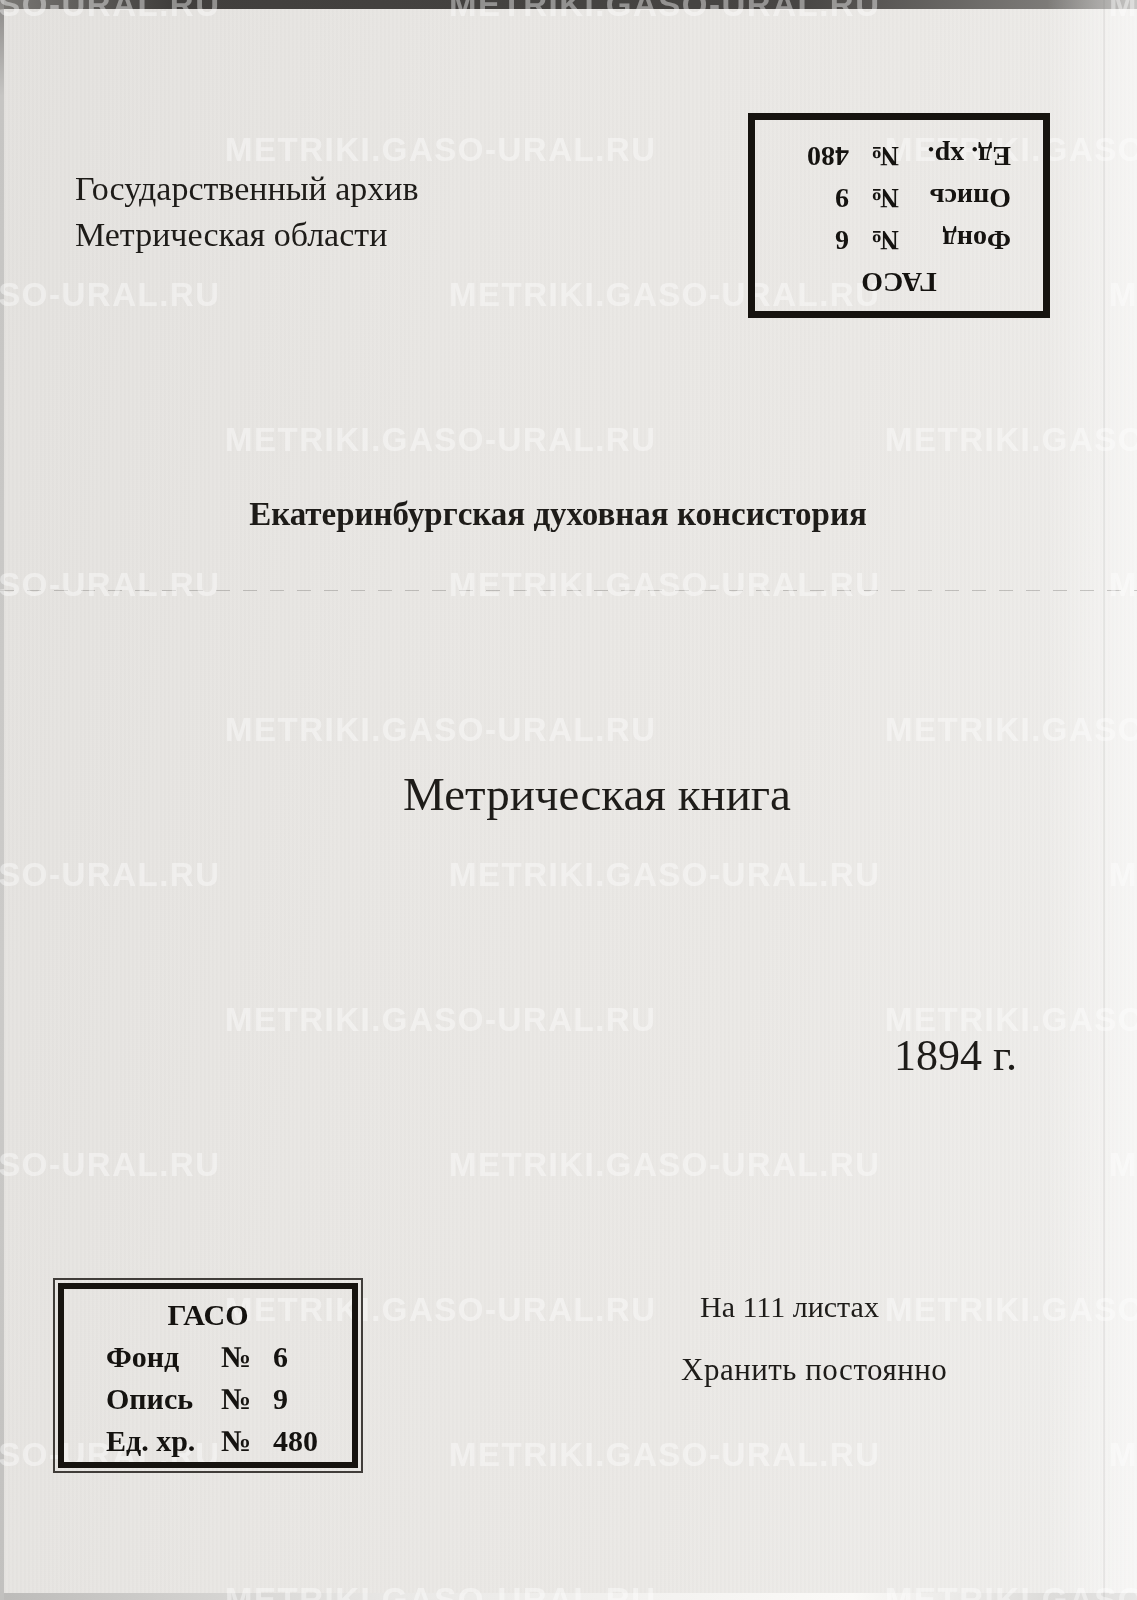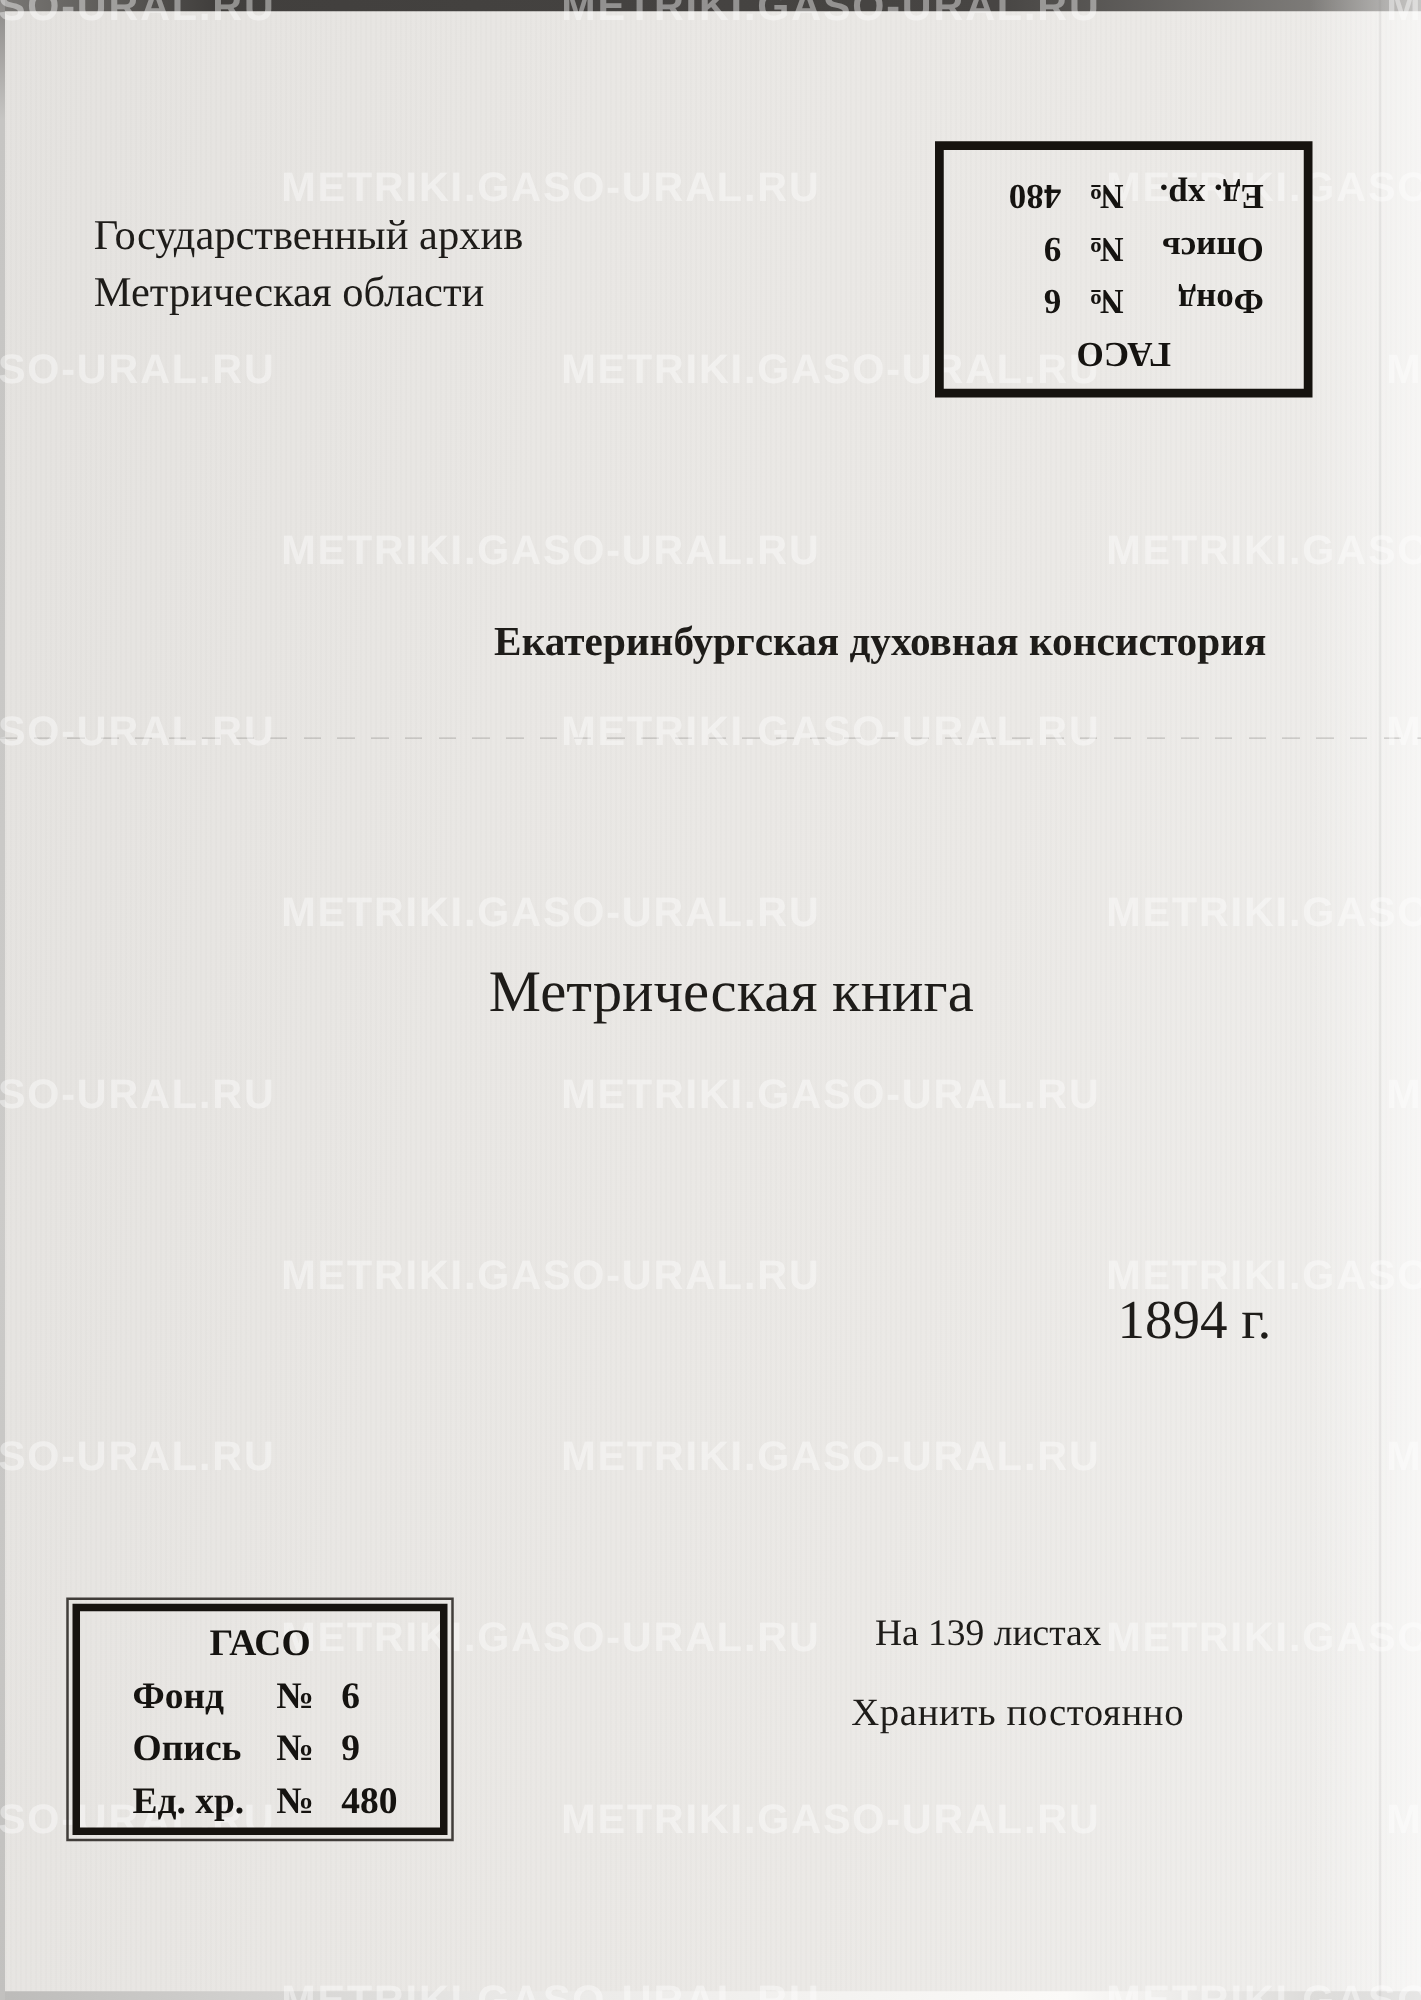--- a/index.html
+++ b/index.html
@@ -31,24 +31,24 @@
 
   
   .wm-layer { position:absolute; z-index:2; inset:0; pointer-events:none; }
   .wm { position:absolute; white-space:nowrap;
     font: 700 33px/1 "Liberation Sans", sans-serif;
     letter-spacing: 1.5px; color: var(--wm,#ffffff); opacity: 0.42; }
 
   
   .tb { position:absolute; z-index:3; }
   .archive-name { left:75px; top:126px; font-size:34px; line-height:46px;margin-top:40px; }
-  .fond-heading { left:103px; top:492px; width:910px; text-align:right;
+  .fond-heading { left:103px; top:492px; width:910px; text-align:center;
     font-weight:bold; font-size:33px; line-height:45px; }
   .pre { white-space: pre-wrap; }
-  .main-title { left:130px; top:762px; width:910px; text-align:center;
+  .main-title { left:142px; top:762px; width:910px; text-align:center;
     font-size:47px; line-height:65px; }
   .year { left:894px; top:1030px; font-size:44px; }
   .sheets { left:700px; top:1290px; font-size:30px; }
   .keep { left:681px; top:1352px; font-size:31px; letter-spacing:0.5px; }
 
   
   .stamp { position:absolute; z-index:3; box-sizing:border-box; font-weight:bold;
     border: 6px solid var(--stamp,#16130f); color:#151310; }
   .stamp-org { text-align:center; }
   .stamp-row { display:grid; }
@@ -154,16 +154,16 @@
       <span>№</span>
       <span>9</span>
     </div>
     <div class="stamp-row">
       <span>Ед. хр.</span>
       <span>№</span>
       <span>480</span>
     </div>
   </div>
 
-  <div class="tb sheets">На 139 листах</div>
+  <div class="tb sheets">На 111 листах</div>
   <div class="tb keep">Хранить постоянно</div>
 
 </div>
 
 </body></html>

